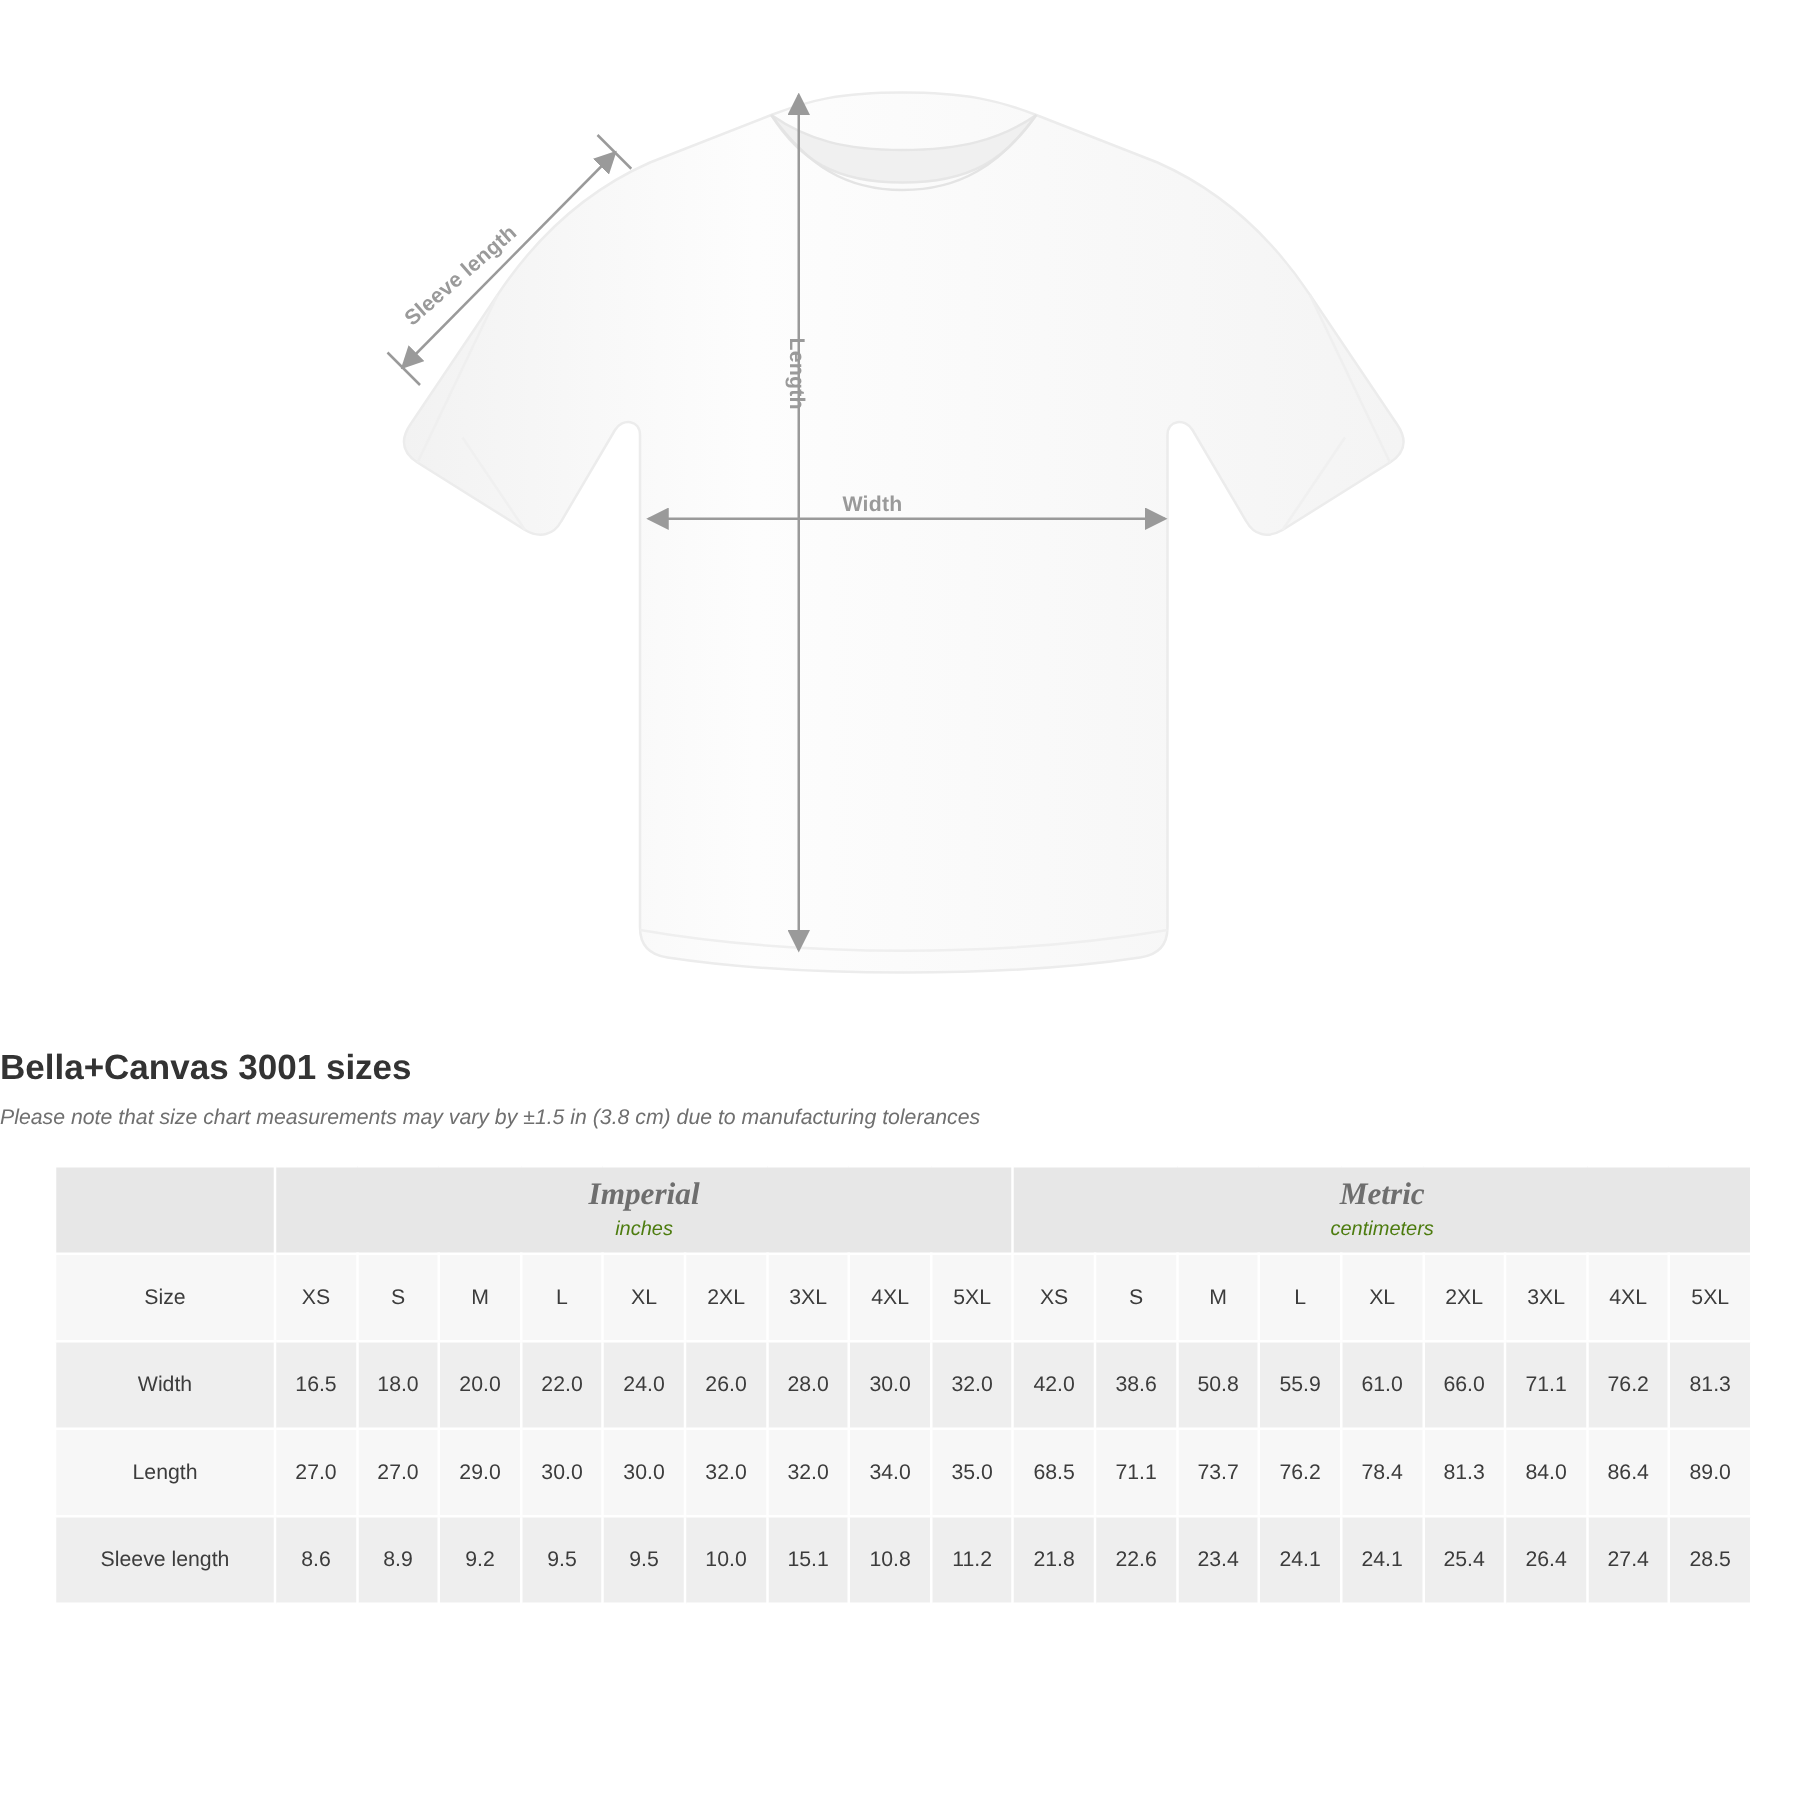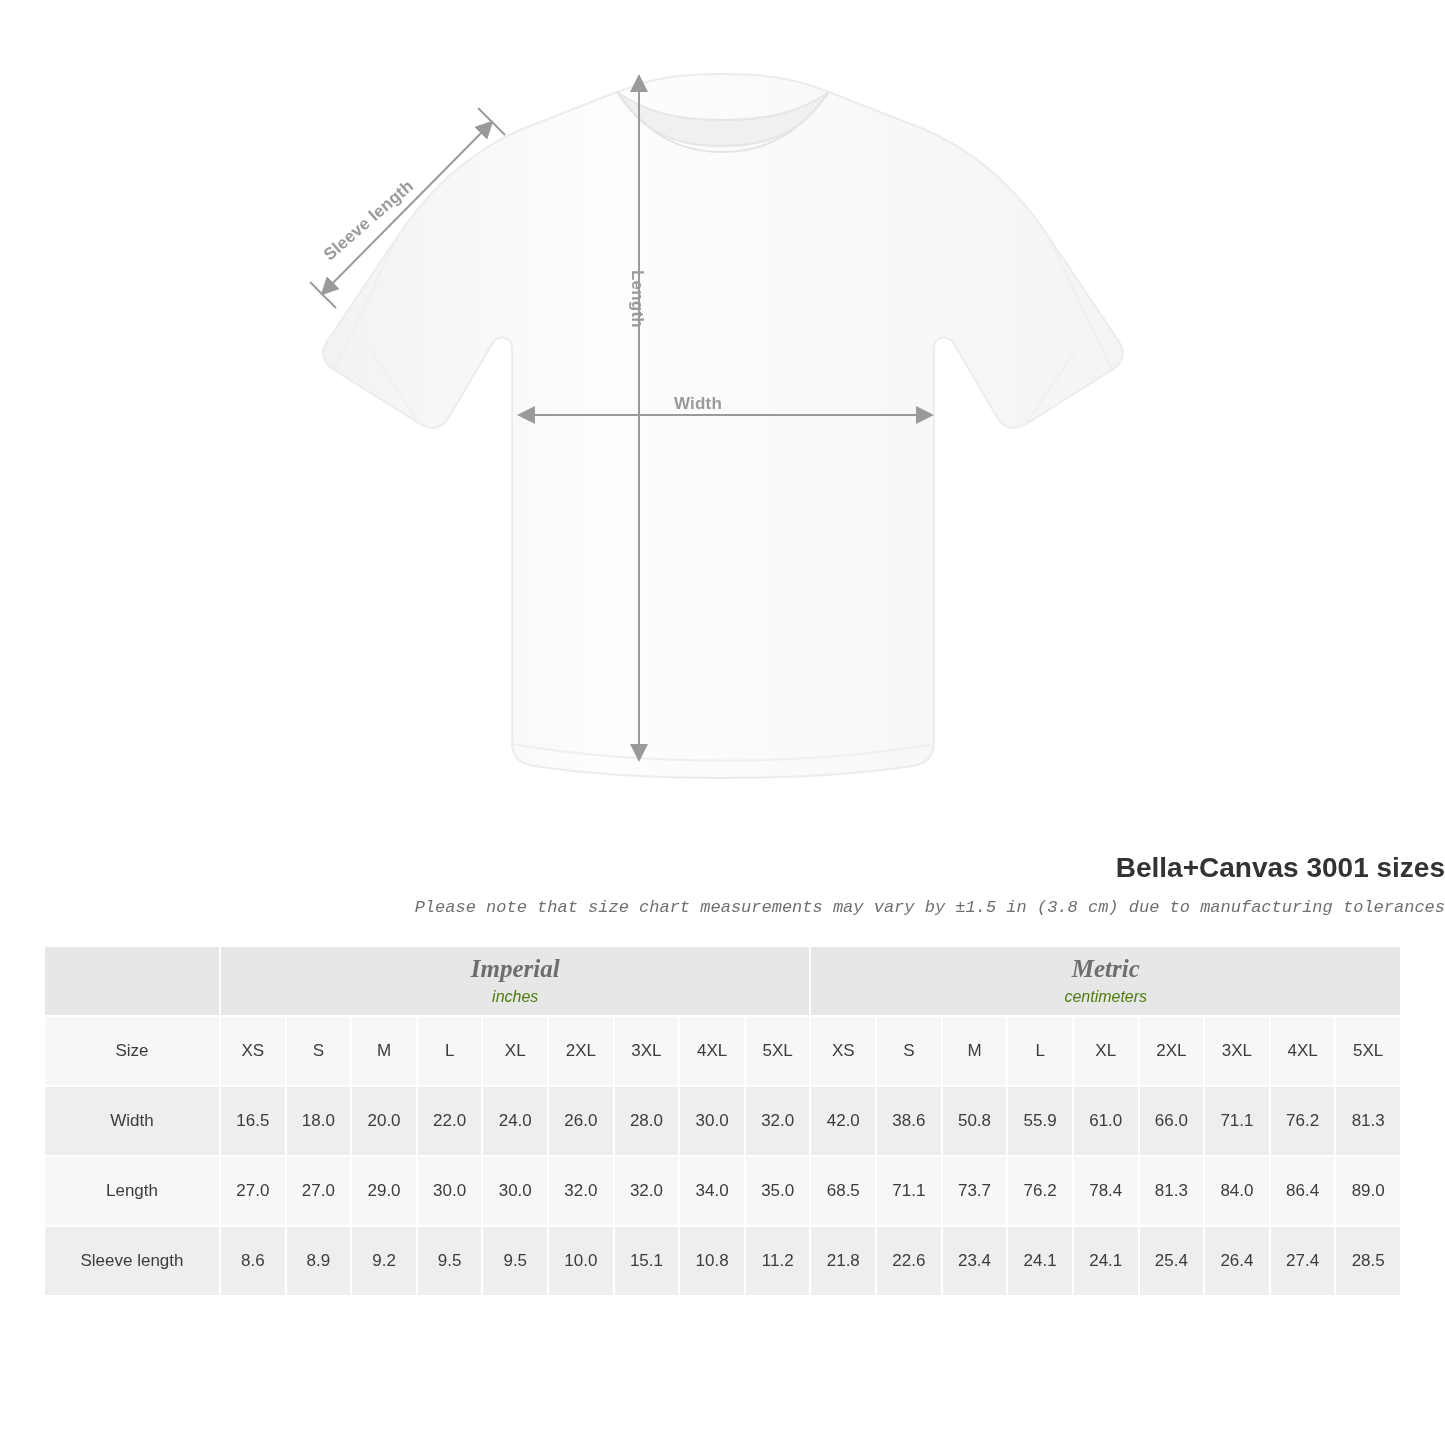--- a/index.html
+++ b/index.html
@@ -46,35 +46,34 @@
   }
   .label-sleeve {
     left: 333px;
     top: 245px;
     transform: rotate(-41deg);
     transform-origin: left bottom;
   }
 
   
   .chart-head {
-    text-align: right;
-    margin-top: 32px;
+    text-align: left;
+    margin-top: 18px;
   }
   .chart-title {
     font-size: 28px;
     font-weight: bold;
     color: #333333;
     margin: 0 0 14px 0;
   }
   .chart-note {
     font-size: 17px;
     font-style: italic;
     color: #6f6f6f;
     margin: 0;
-    font-family: Liberation Mono, monospace;
   }
 
   
   .table-wrap {
     margin: 28px 43px 0 43px;
     width: 1359px;
   }
   table.size-table {
     border-collapse: collapse;
     width: 100%;

